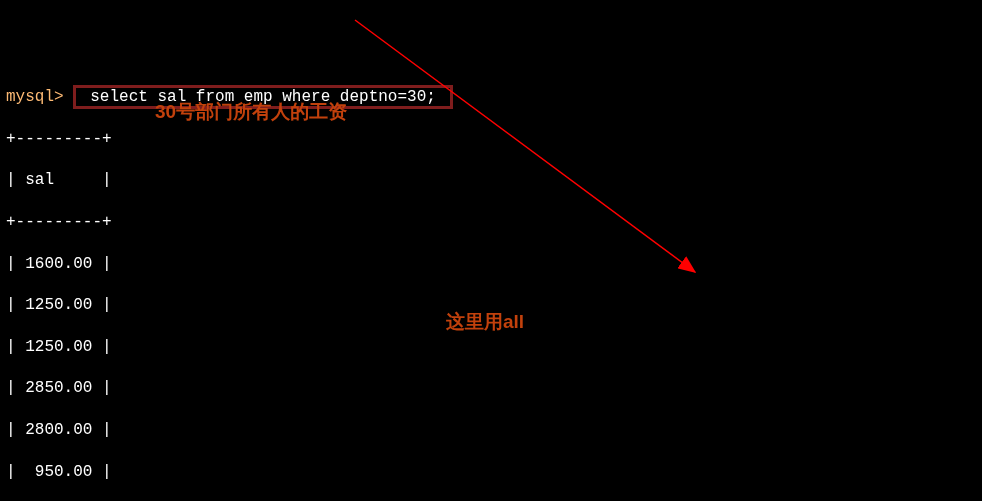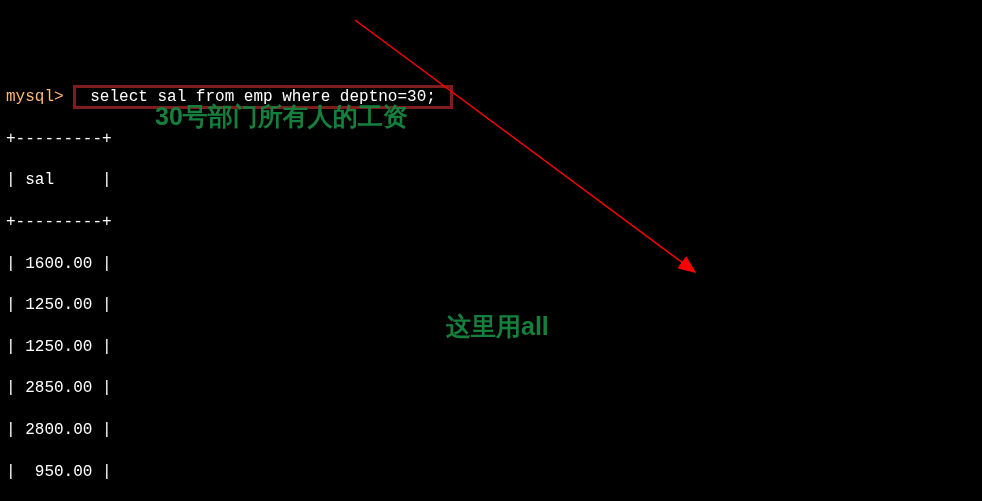--- a/index.html
+++ b/index.html
@@ -25,23 +25,23 @@
     }
     .prompt-text {
       color: #fdba74;
     }
     .red-box {
       border: 3px solid #7f1d1d;
       padding: 0 14px;
       display: inline;
     }
     .annotation {
-      color: #15803d;
+      color: #c2410c;
       font-weight: bold;
-      font-size: 25px;
+      font-size: 19px;
       position: absolute;
       font-family: 'Microsoft YaHei', SimHei, sans-serif;
       white-space: nowrap;
     }
     .arrow-svg {
       position: absolute;
       top: 0;
       left: 0;
       pointer-events: none;
       width: 982px;

